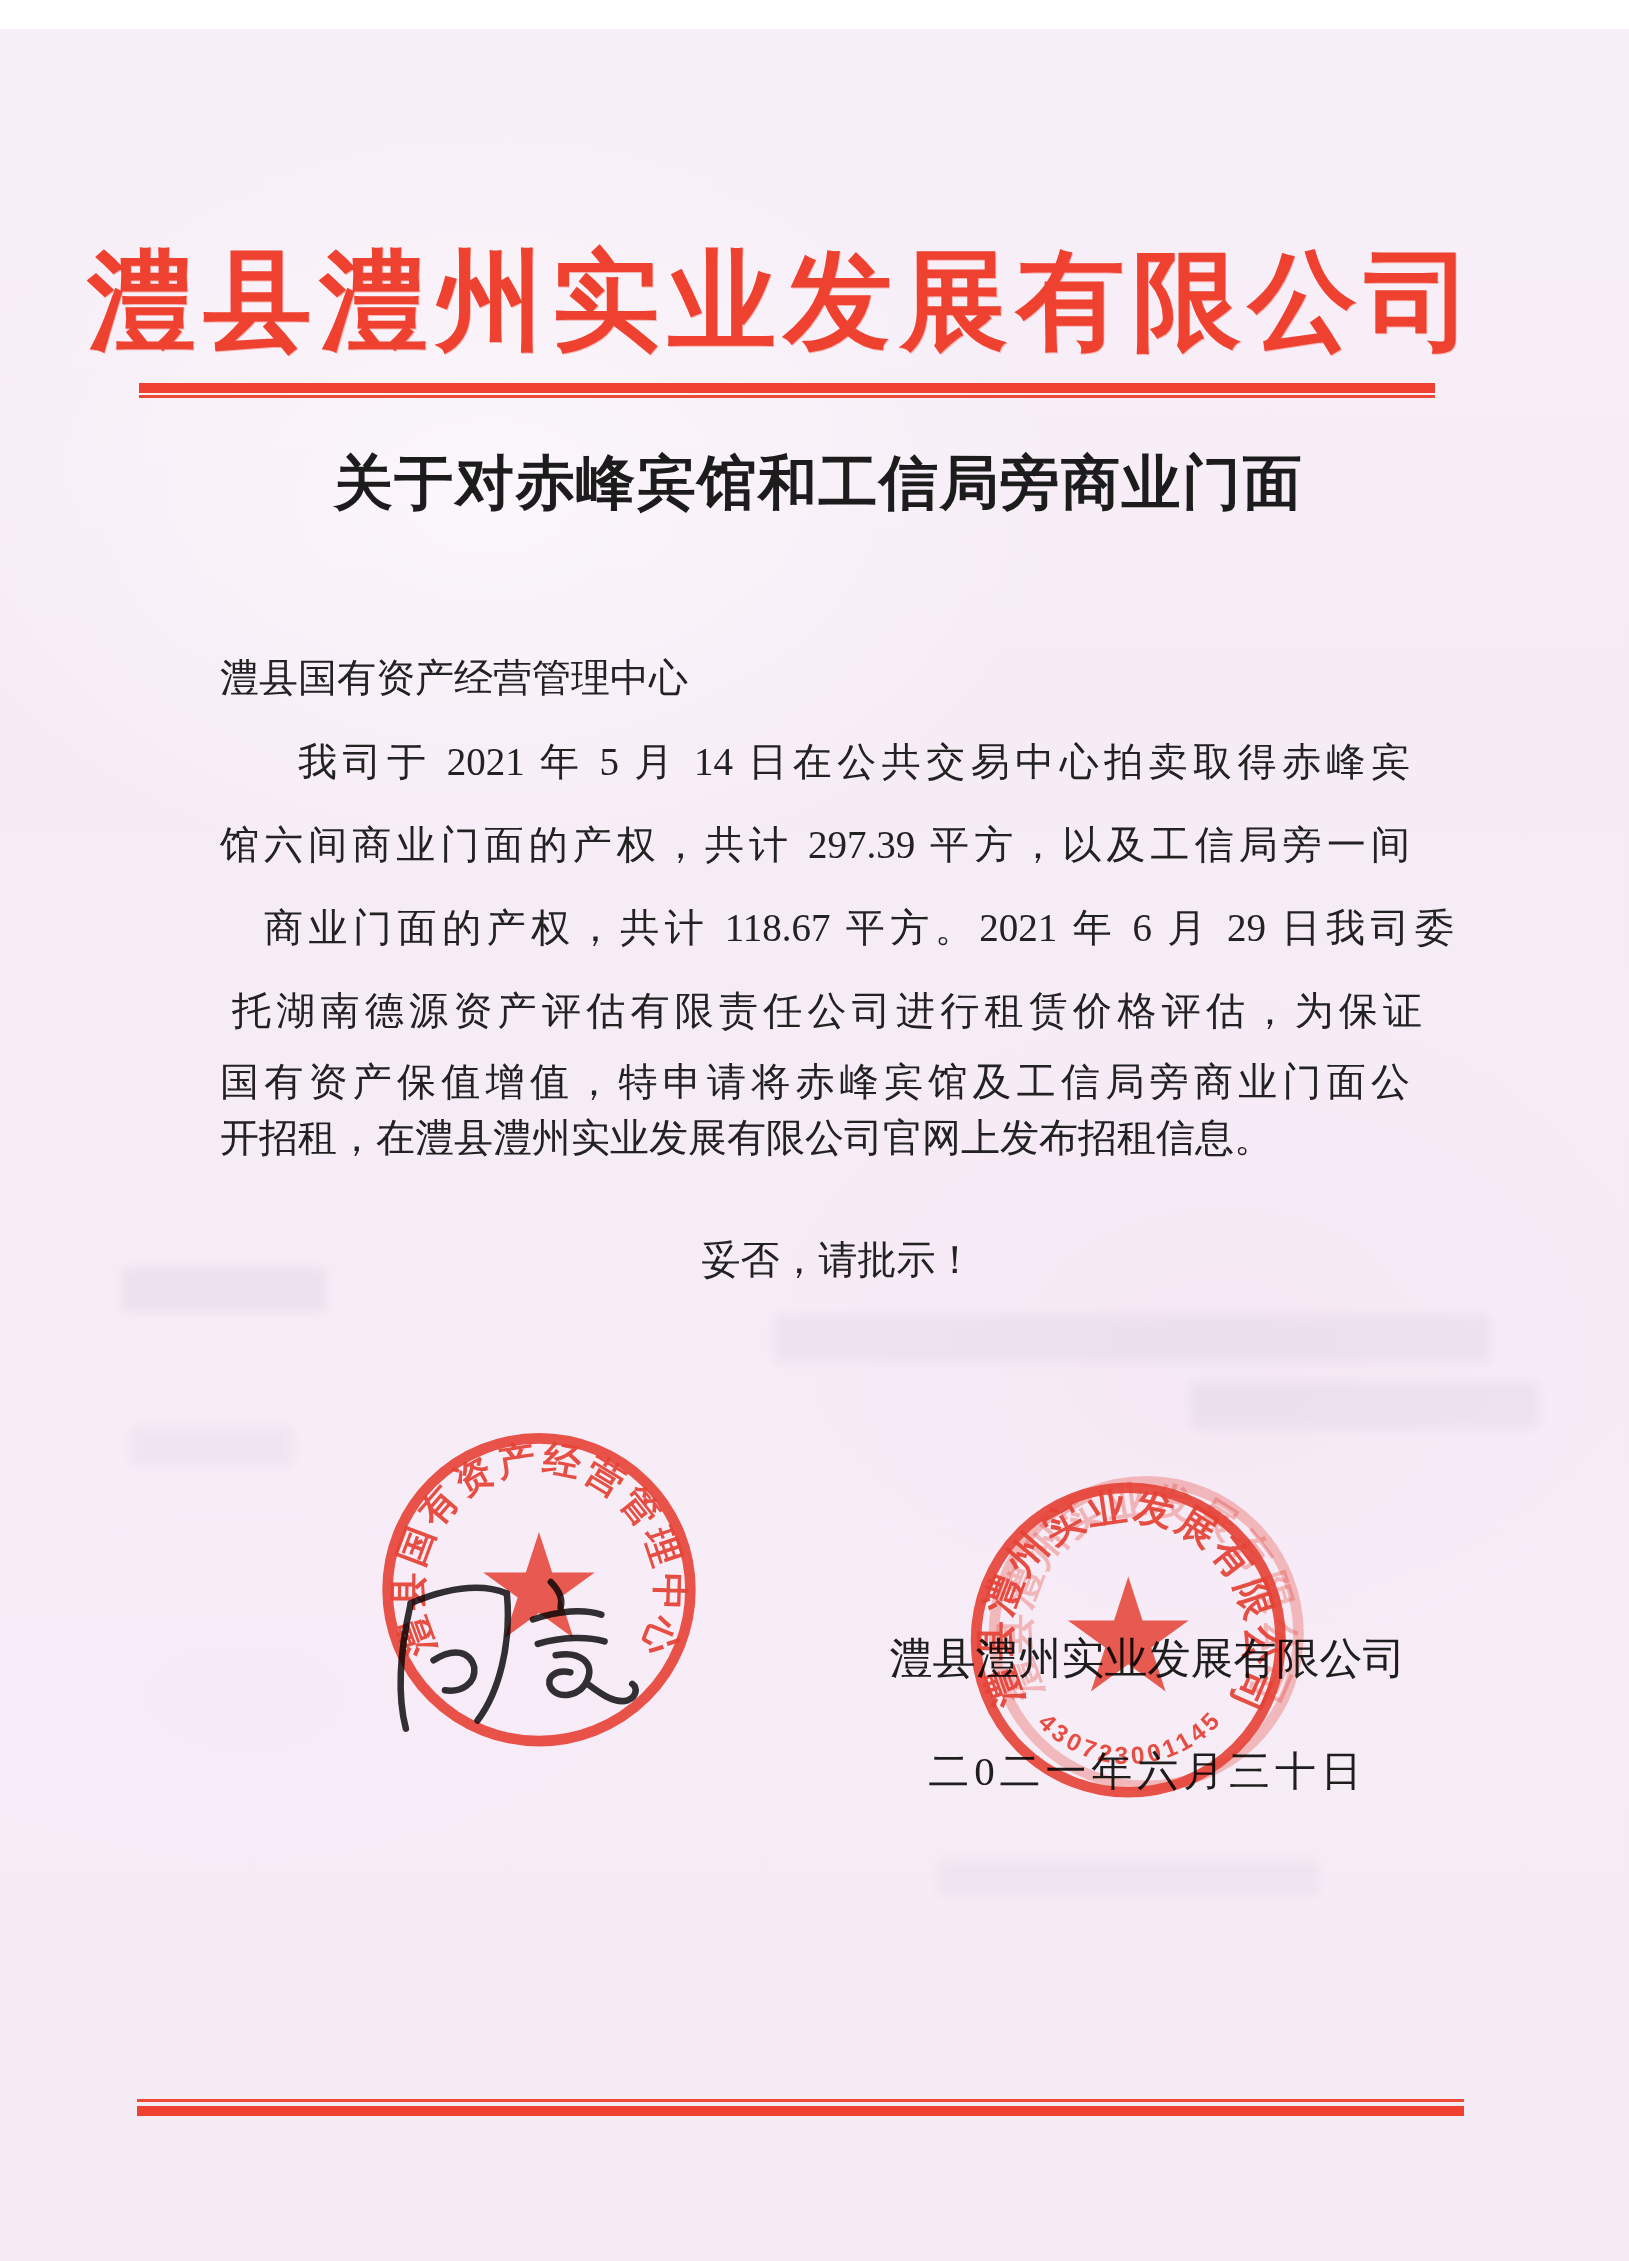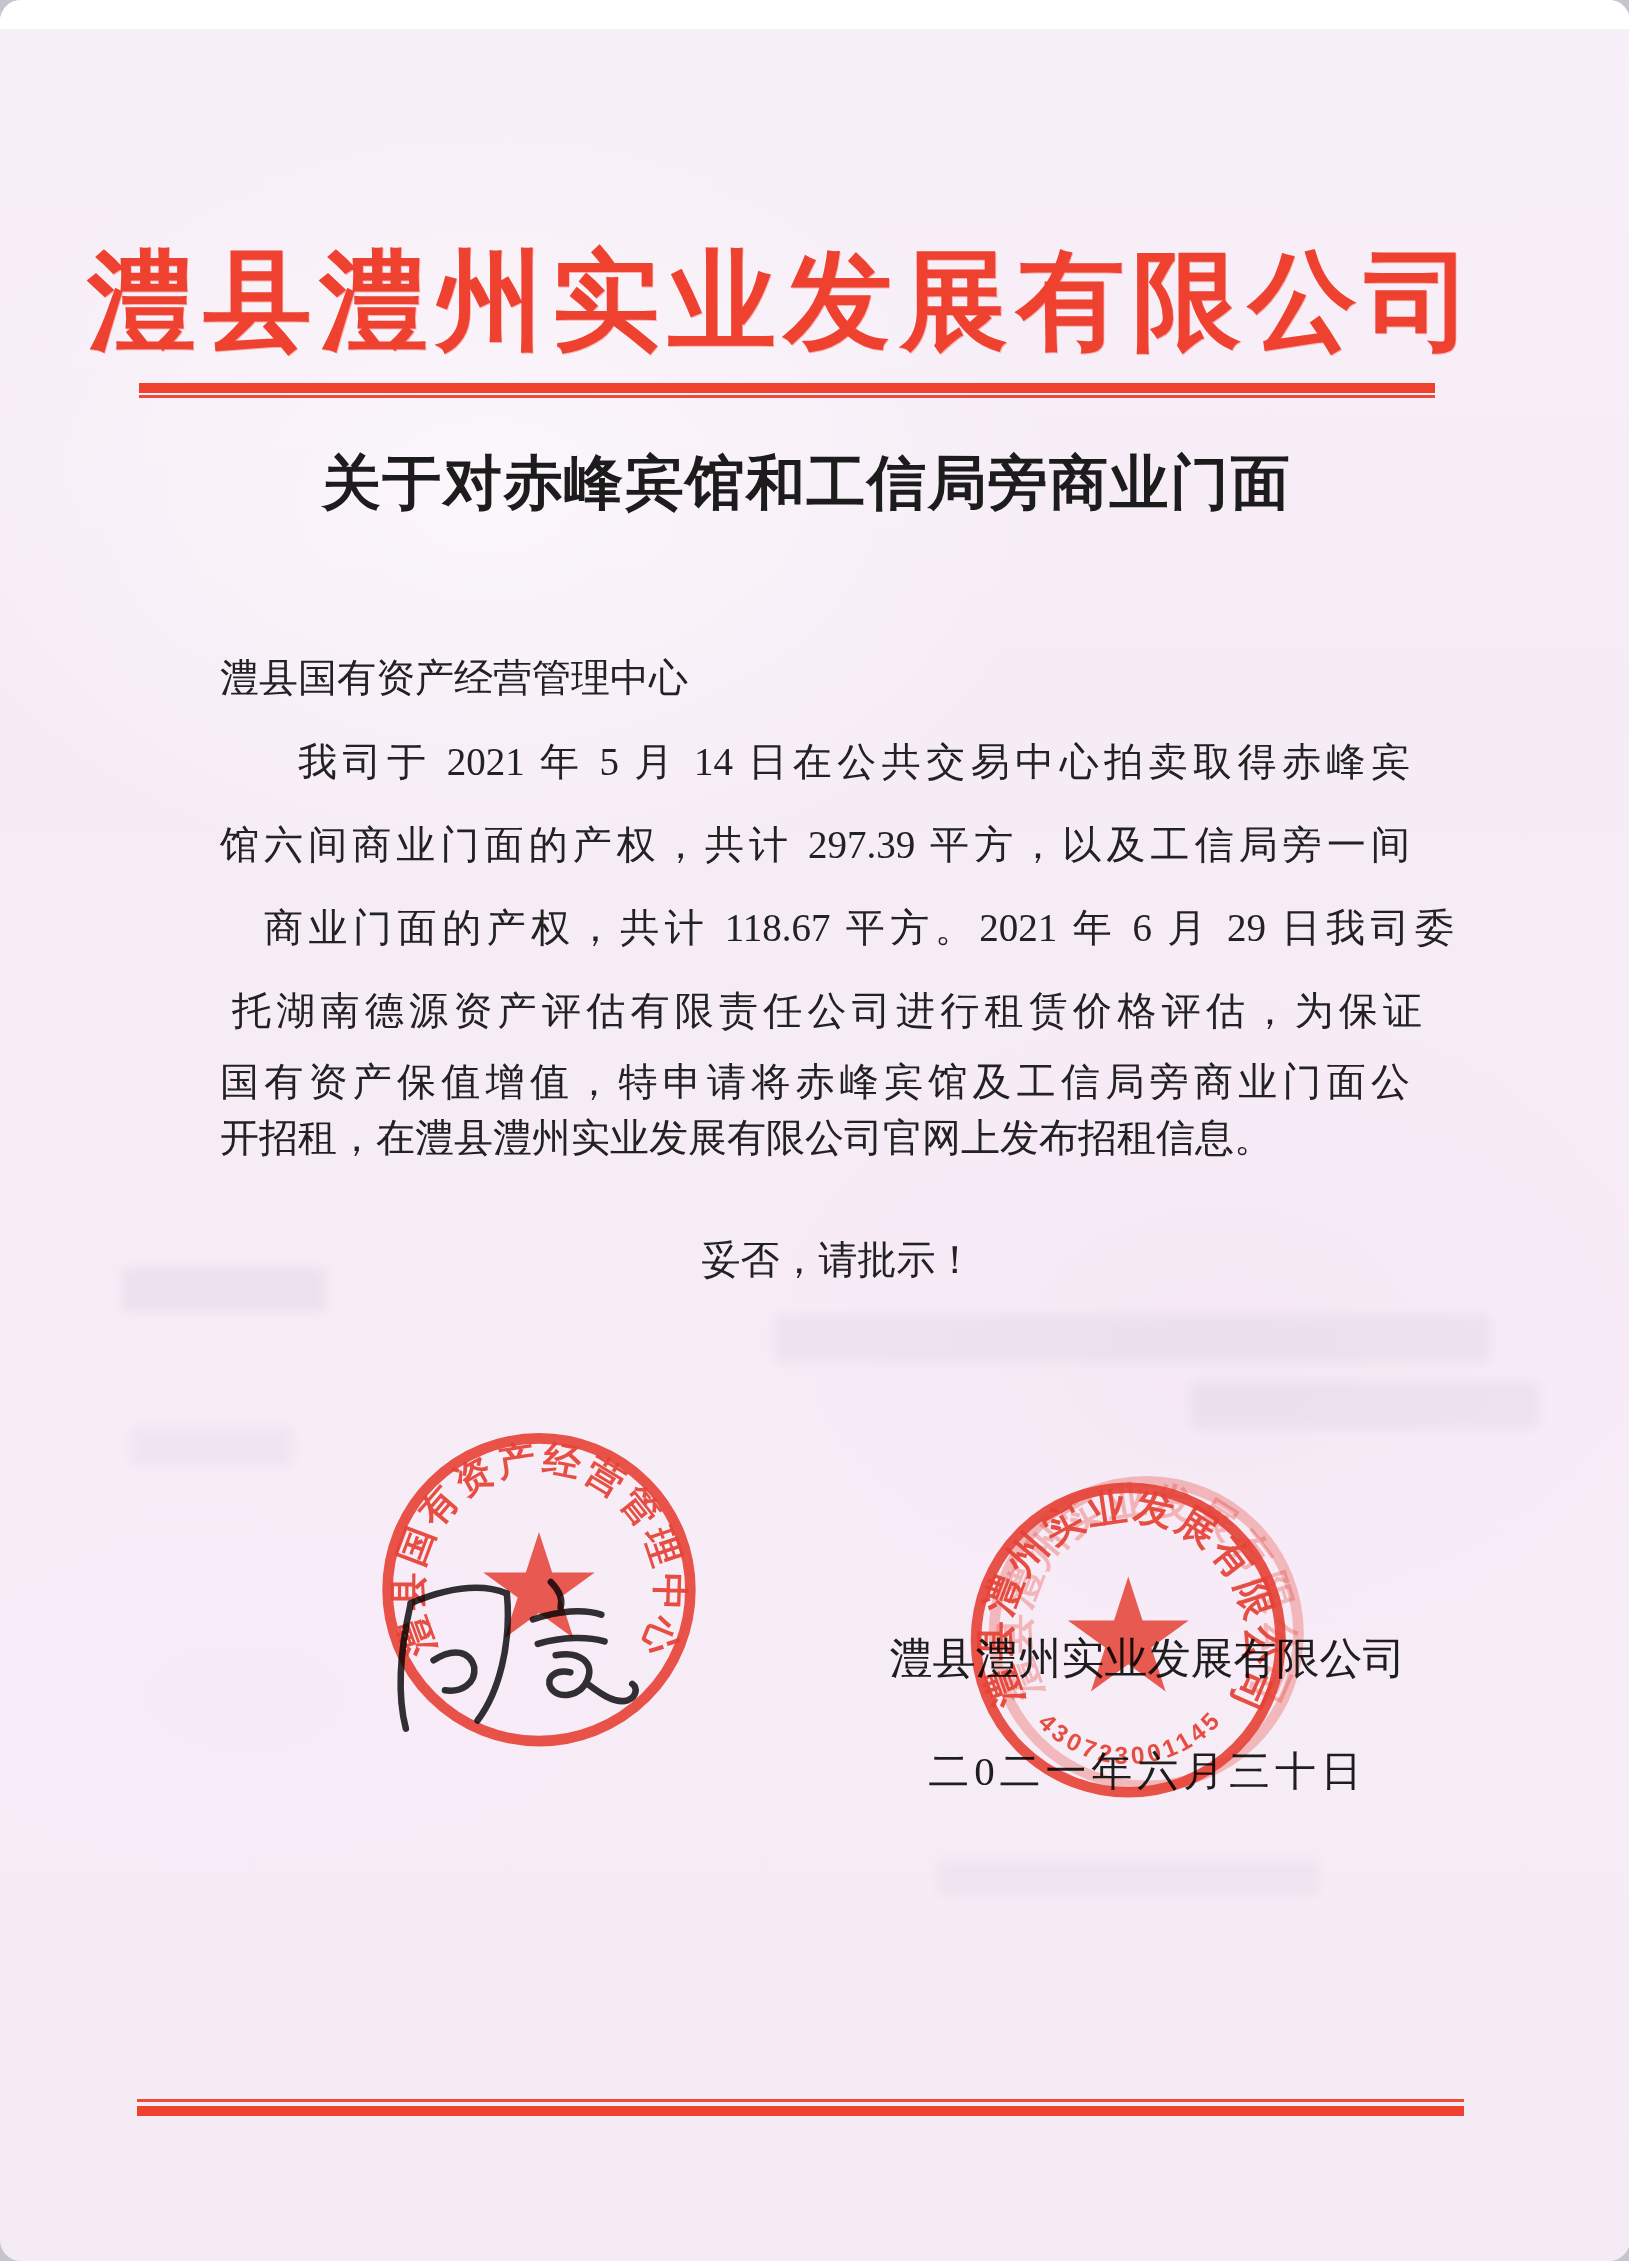--- a/index.html
+++ b/index.html
@@ -6,41 +6,40 @@
   .page{
     position:relative;
     width:1630px;height:2261px;
     overflow:hidden;
     font-family:"Liberation Serif","DejaVu Serif",serif;
     background:
       radial-gradient(978px 652px at 30% 22%, rgba(255,255,255,0.55), rgba(255,255,255,0) 60%),
       radial-gradient(815px 570px at 75% 60%, rgba(243,227,242,0.45), rgba(243,227,242,0) 70%),
       radial-gradient(733px 407px at 15% 75%, rgba(247,233,246,0.5), rgba(247,233,246,0) 70%),
       linear-gradient(#f8f0f8, #f6ecf6 30%, #f7edf7 70%, #f5ebf5);
-    border-radius: 21px;
   }
   .scan-top-strip{position:absolute;left:0;top:0;width:1630px;height:29px;background:#ffffff;}
   .masthead{
     position:absolute;left:0;top:241px;width:1568px;
     text-align:center;
     font-size:108px;line-height:122px;font-weight:900;
     letter-spacing:8.1px;
     color:#ee4130;
     text-shadow:0.8px 0.8px 0 rgba(238,65,48,.35);
     white-space:nowrap;
   }
   .rule{position:absolute;left:139px;width:1296px;}
   .rule-top{top:383px;}
   .rule-bottom{top:2099px;left:137px;width:1327px;}
   .rule .bar-thick{height:9.8px;background:#ee4130;}
   .rule .bar-thin{height:3.3px;background:#ef4a38;}
   .rule-top .gap{height:2.4px;}
   .rule-bottom .gap{height:4.1px;}
   .doc-title{
-    position:absolute;left:0;top:442px;width:1613px;
+    position:absolute;left:12px;top:442px;width:1613px;
     text-align:center;color:#1c1c1c;
     font-size:59px;line-height:82px;font-weight:bold;
     letter-spacing:1.6px;white-space:nowrap;
   }
   .body-block{position:absolute;left:220px;top:0;width:1190px;}
   .body-line{
     position:absolute;left:0;width:1190px;height:83px;
     line-height:83px;font-size:39px;color:#222;
     white-space:nowrap;
   }

